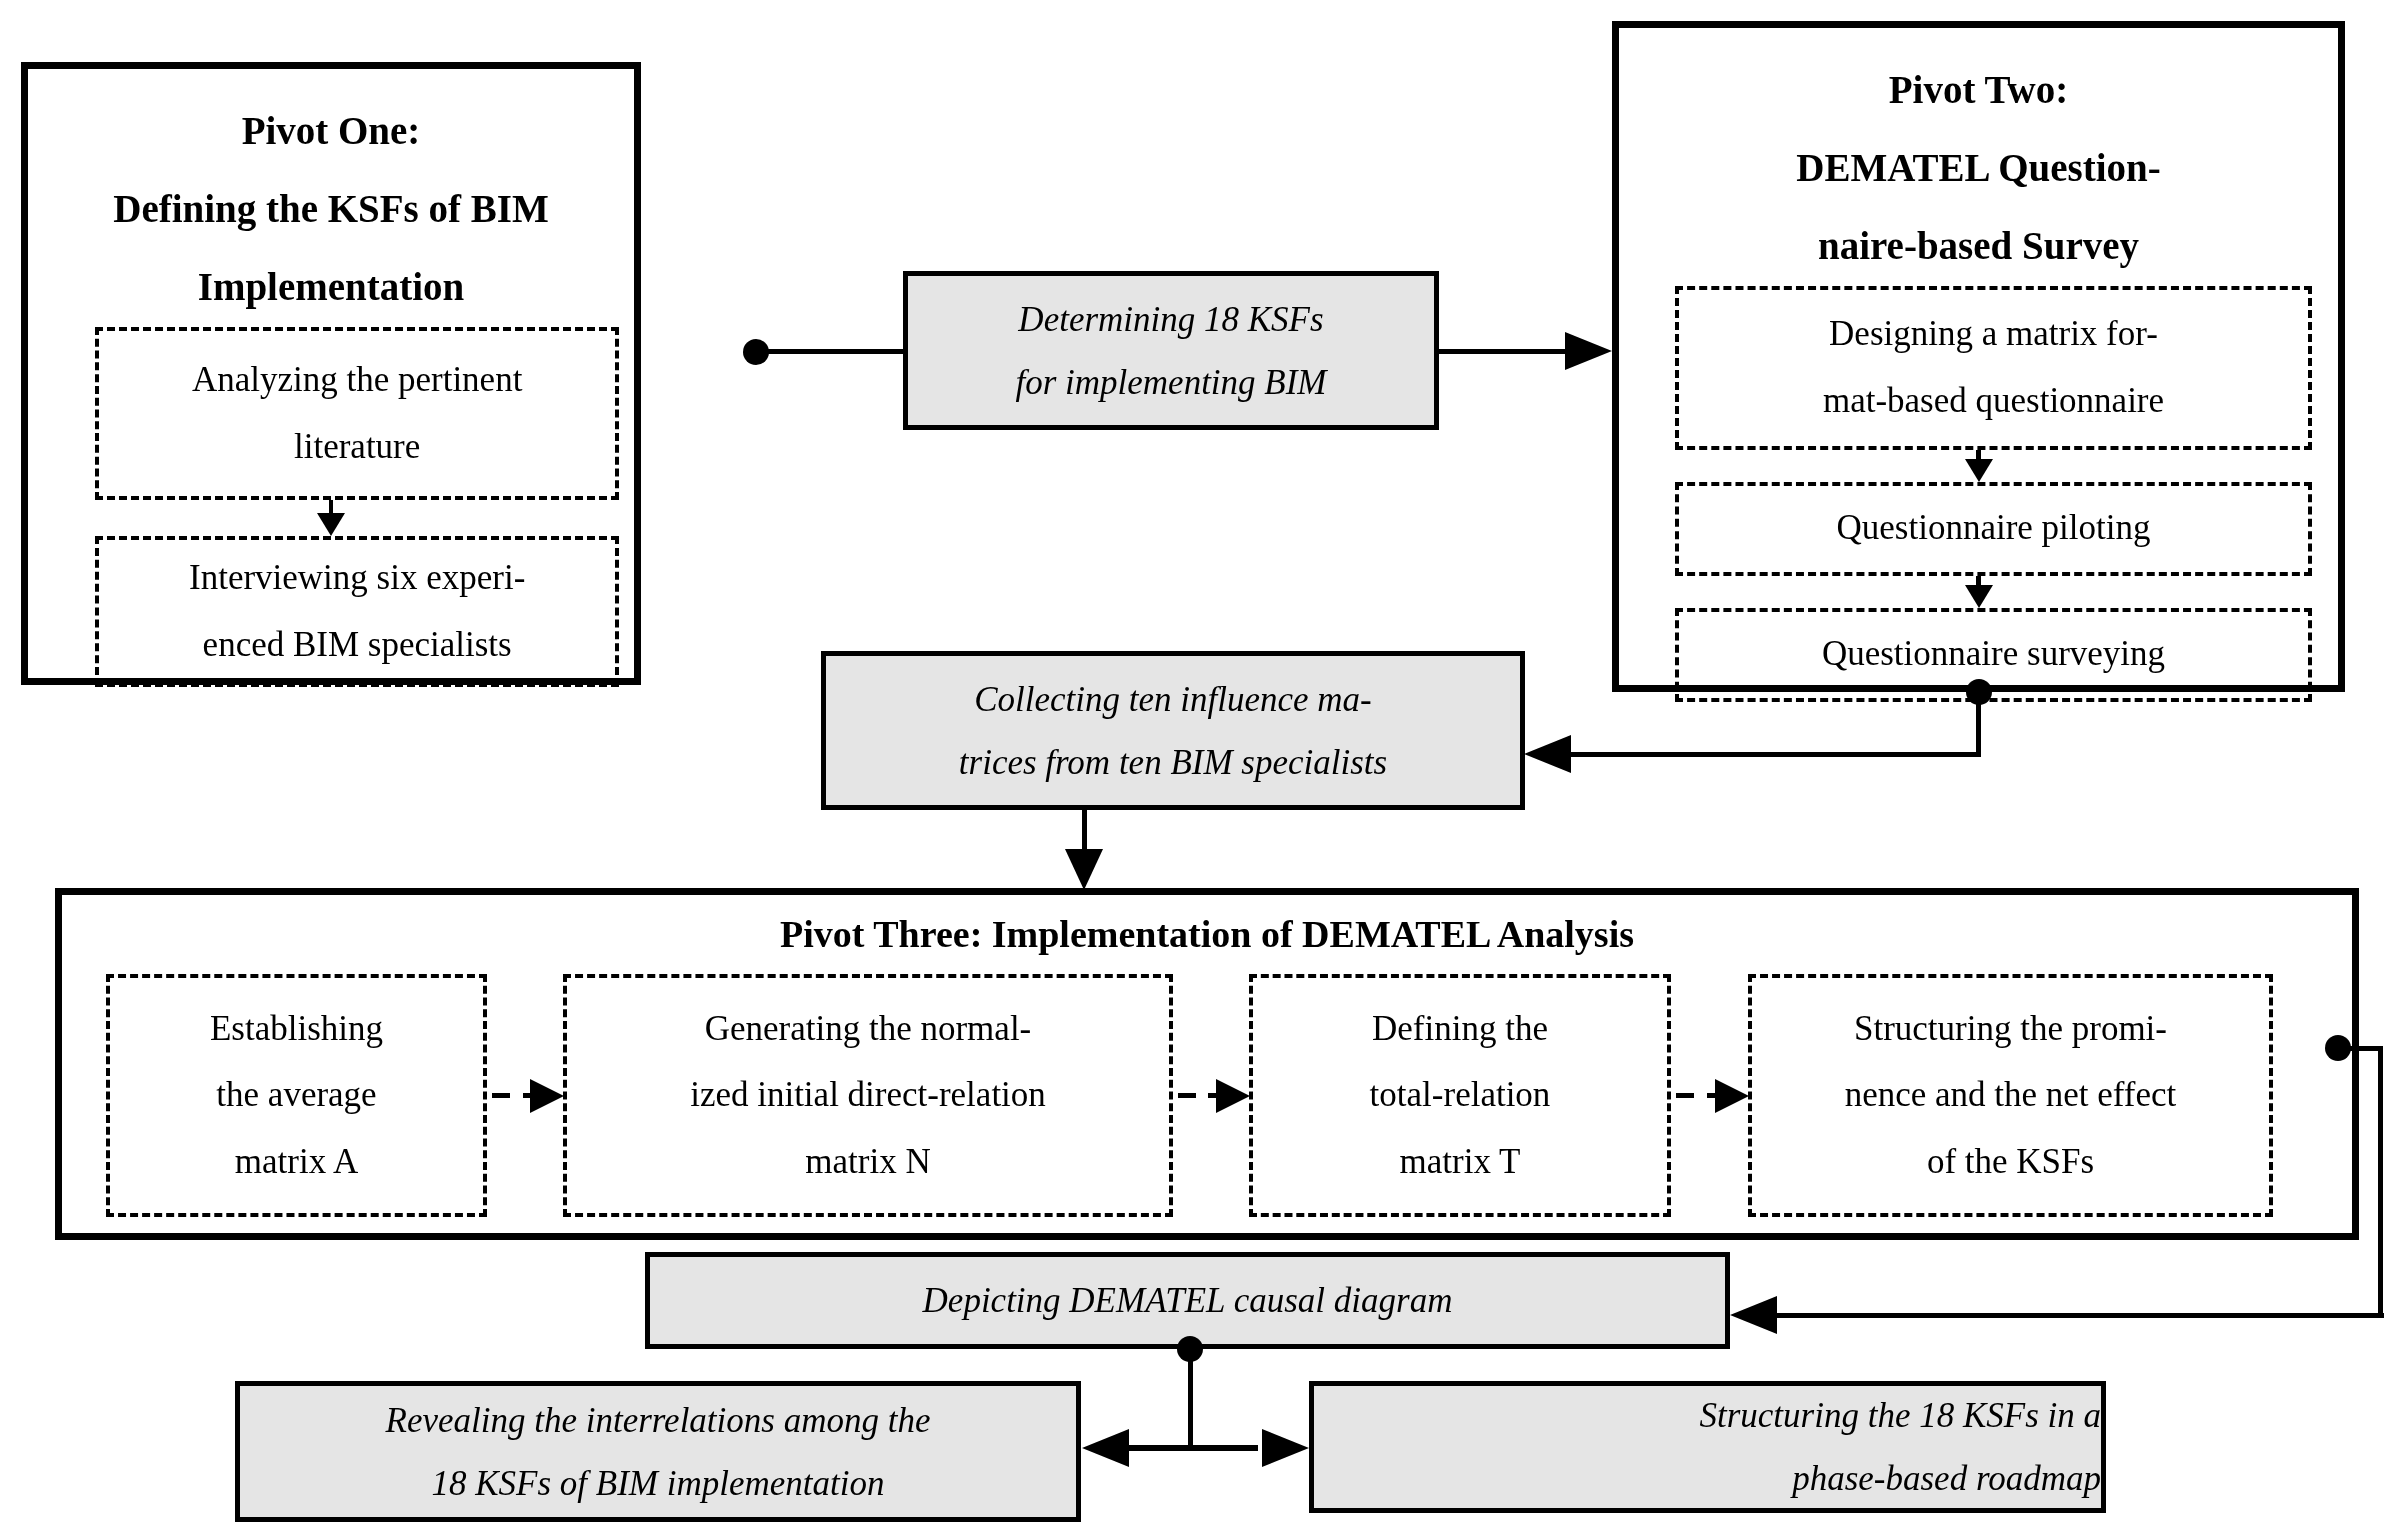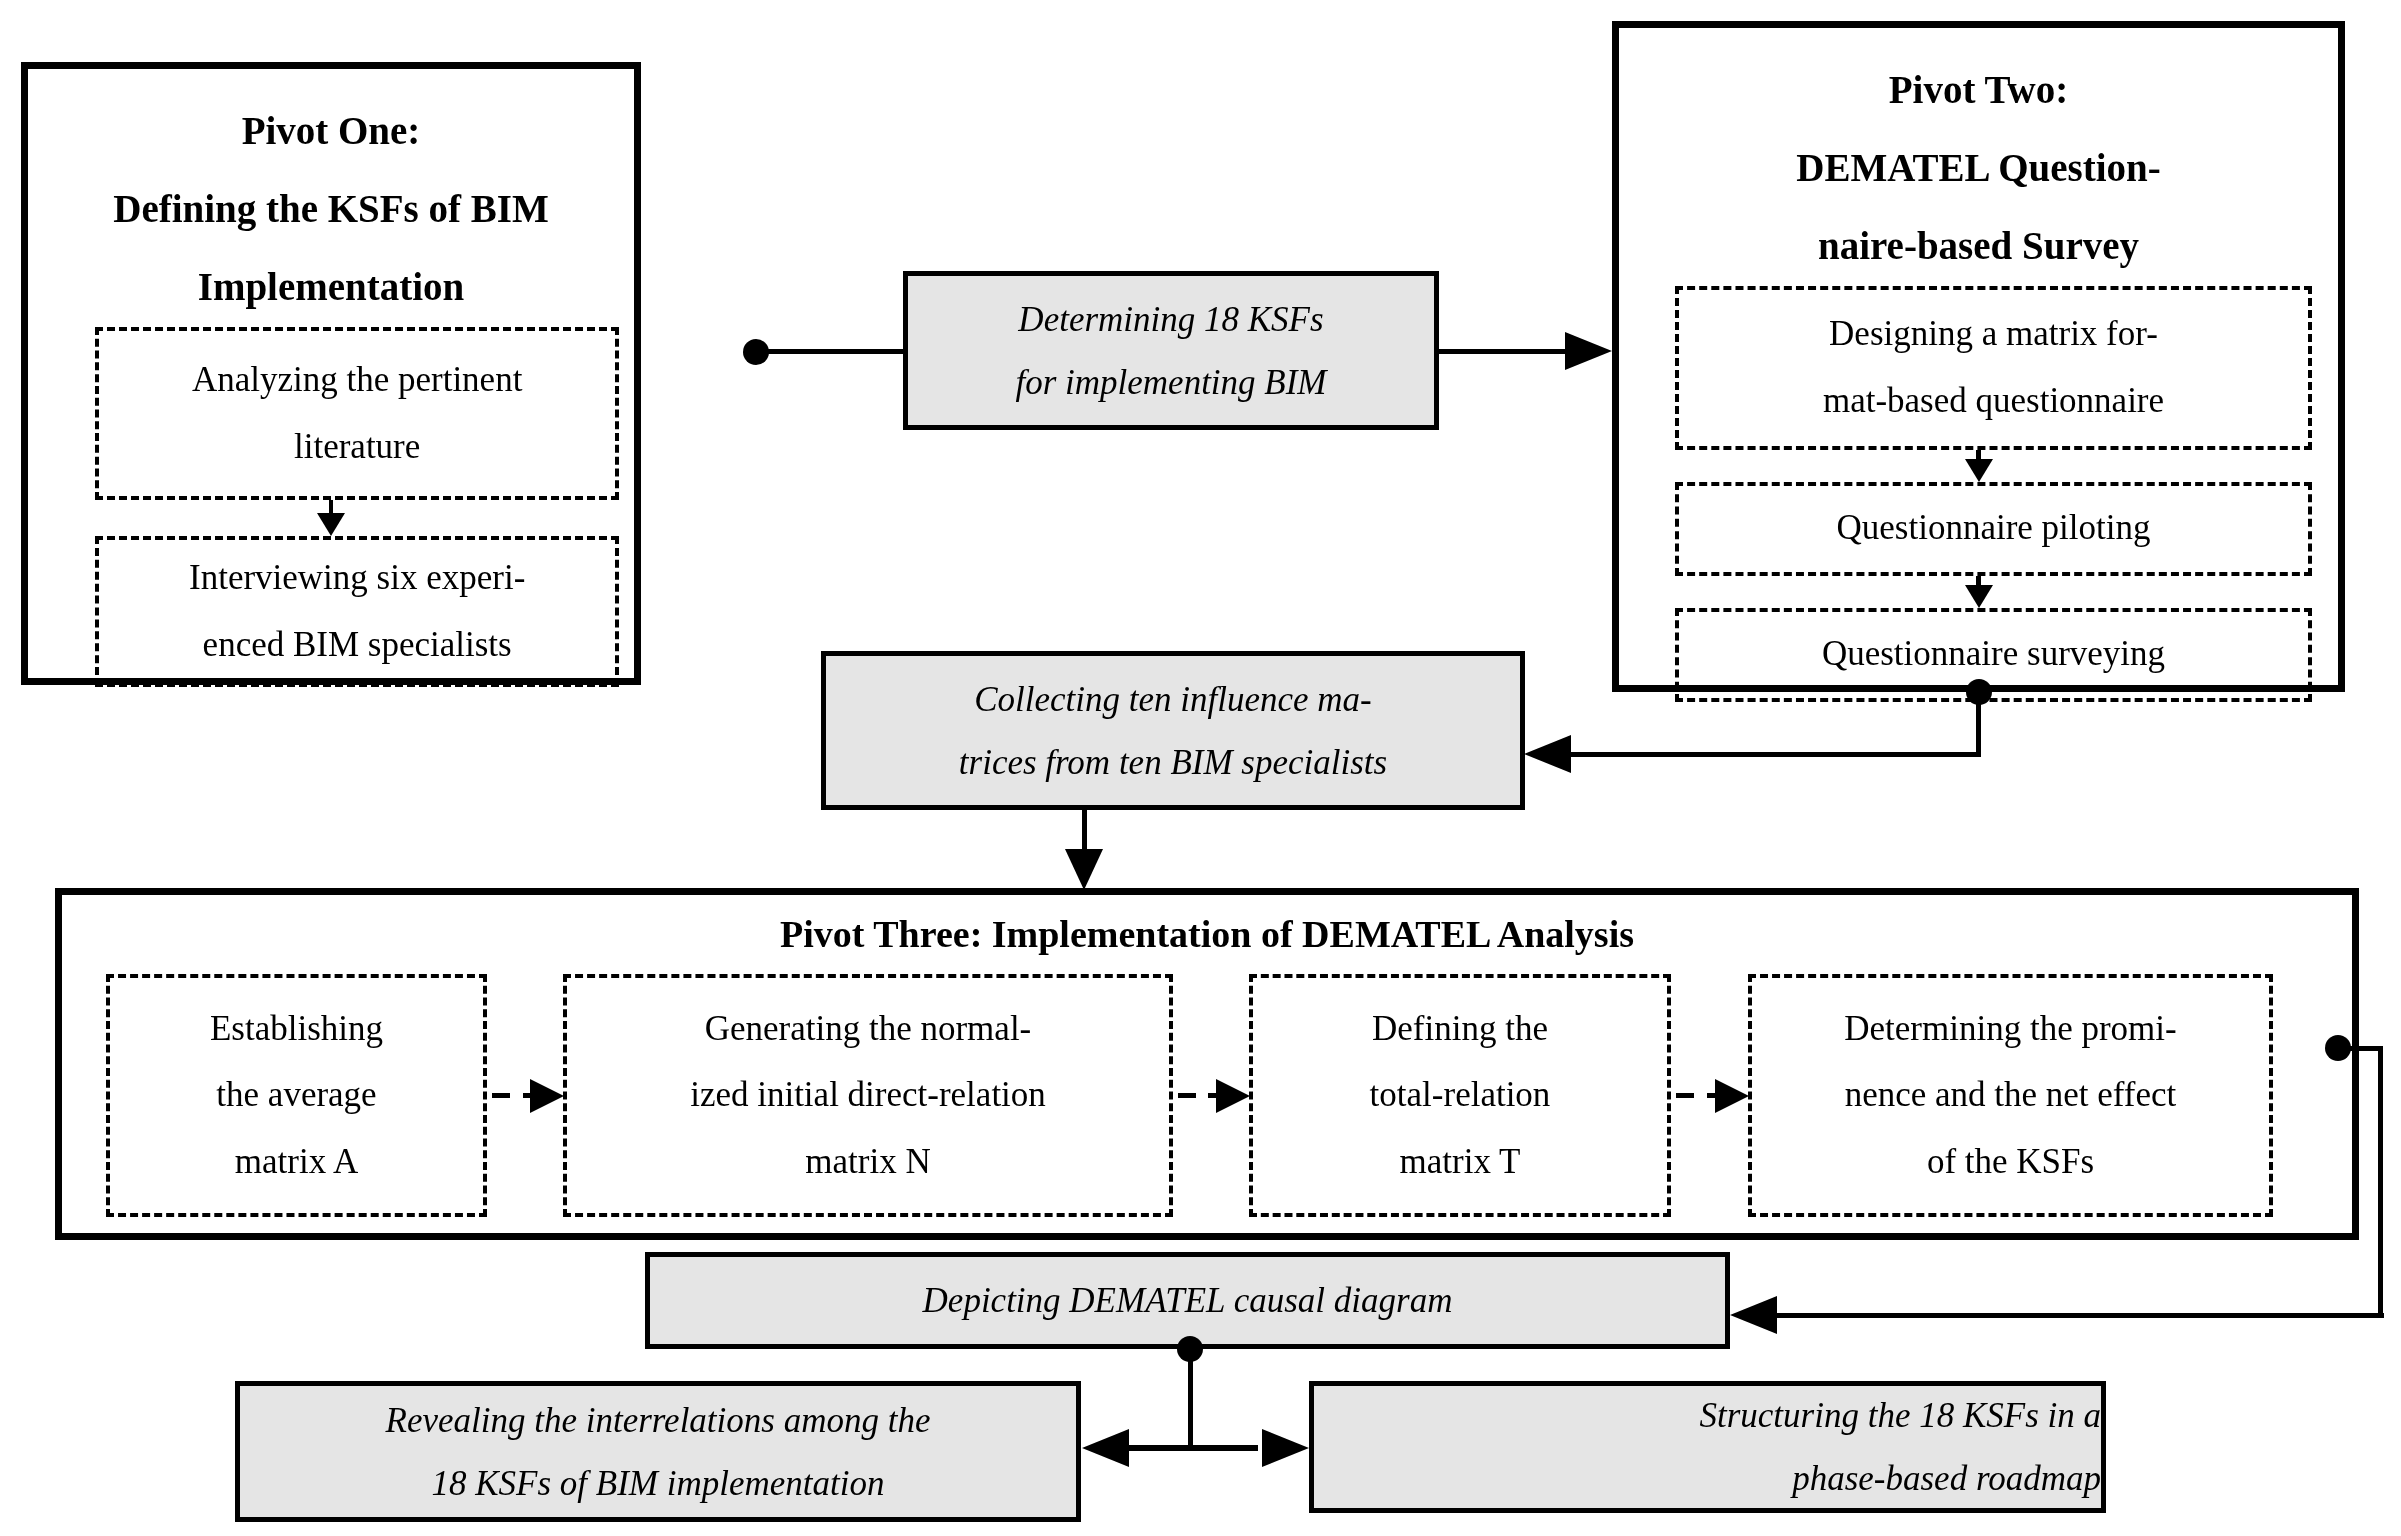--- a/index.html
+++ b/index.html
@@ -199,21 +199,21 @@
 
     <div class="dashed-step step-text" style="position:absolute; left:1187px; top:79px; width:422px; height:243px;">
       <div>Defining the</div>
       <div>total-relation</div>
       <div>matrix T</div>
     </div>
     <div class="dashed-stem" style="left:1614px; top:198px; width:41px;"></div>
     <div class="harrow-head" style="left:1653px; top:184px;"></div>
 
     <div class="dashed-step step-text" style="position:absolute; left:1686px; top:79px; width:525px; height:243px;">
-      <div>Determining the promi-</div>
+      <div>Structuring the promi-</div>
       <div>nence and the net effect</div>
       <div>of the KSFs</div>
     </div>
   </div>
 
   <div class="solid-box plain-text" style="left:645px; top:1252px; width:1085px; height:97px;">
     <div>Depicting DEMATEL causal diagram</div>
   </div>
 
   <div class="solid-box plain-text" style="left:235px; top:1381px; width:846px; height:141px;">

